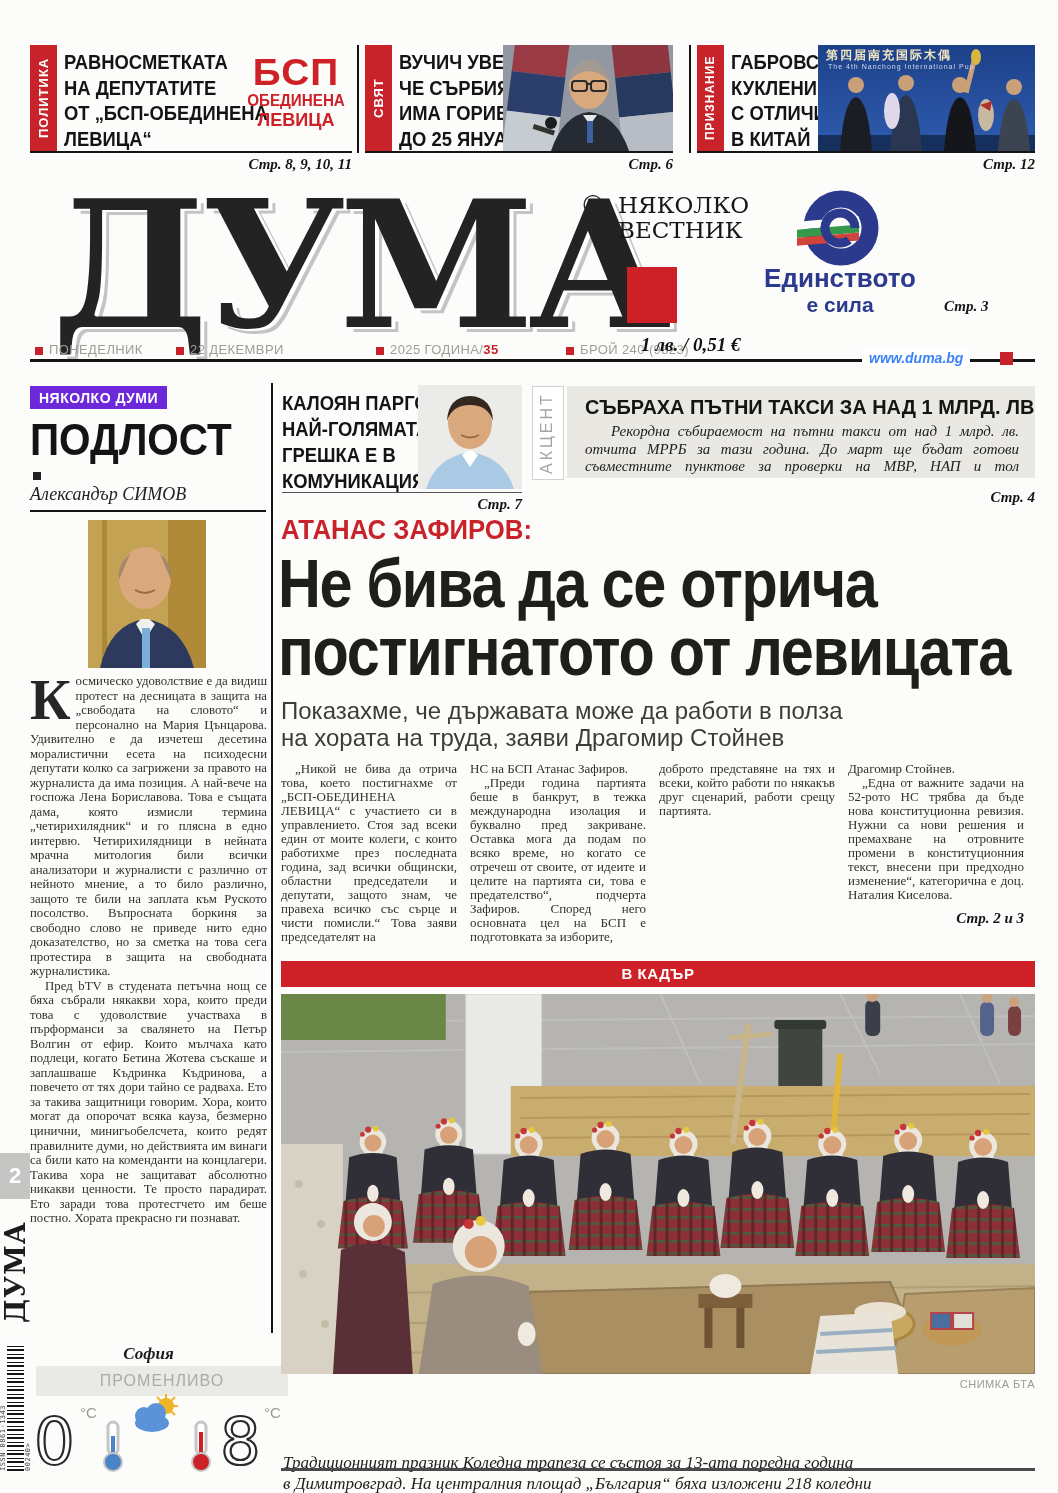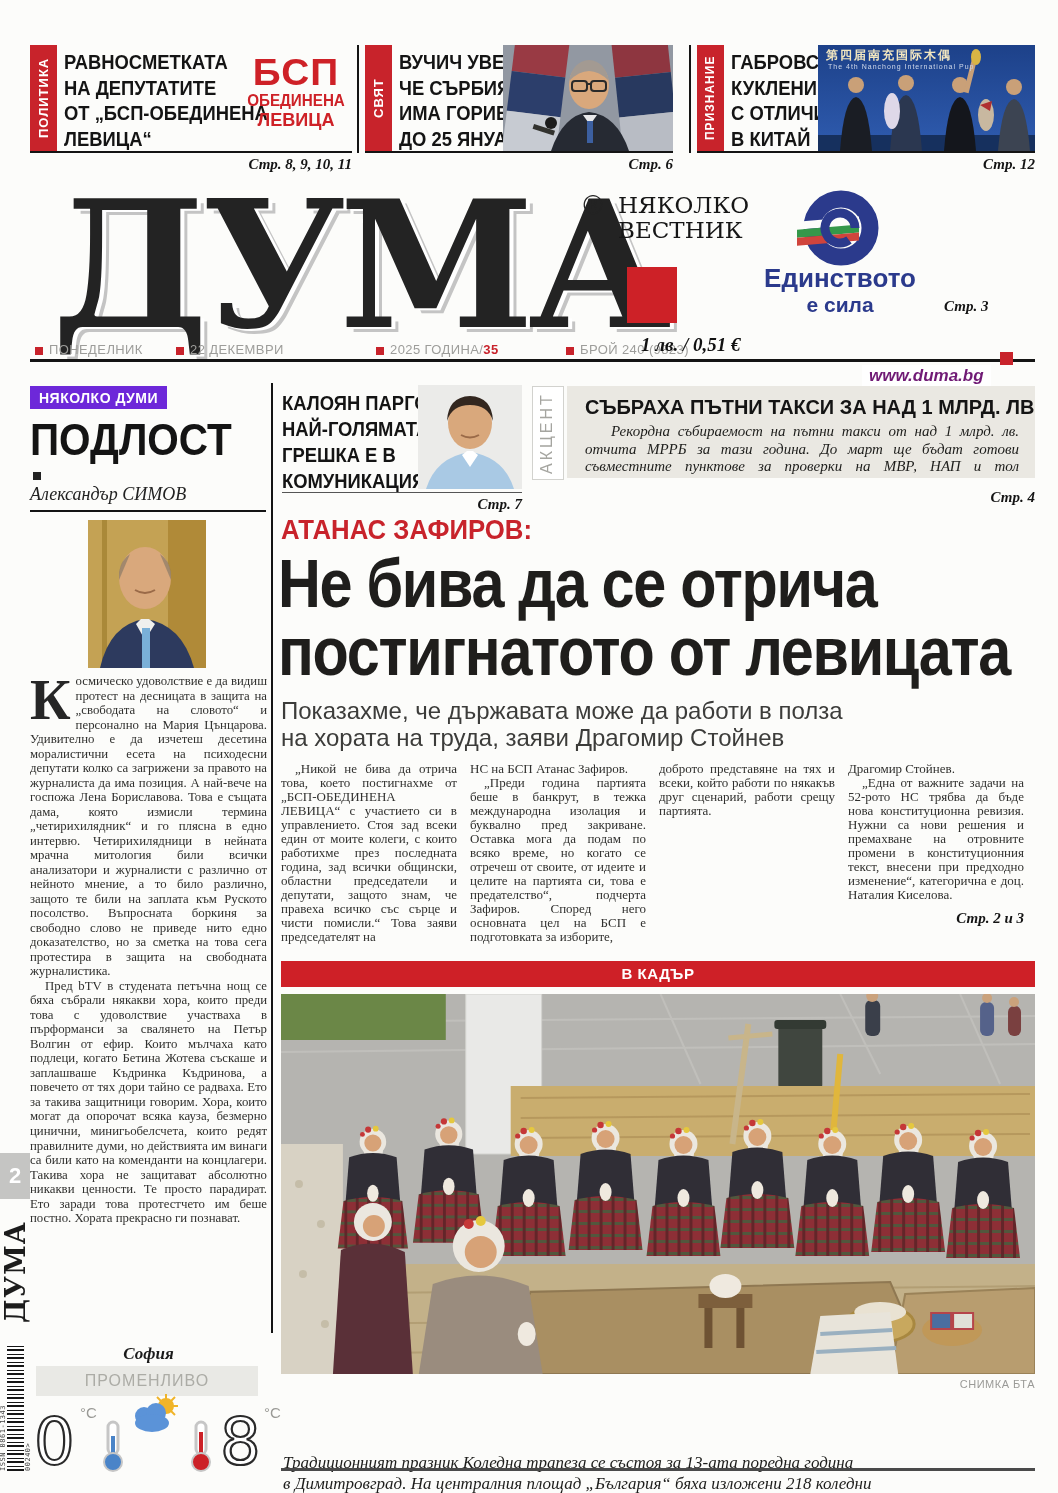--- a/index.html
+++ b/index.html
@@ -26,35 +26,35 @@
               font-size:176px;line-height:1;letter-spacing:-6px;color:#232323;
               text-shadow:4px 2px 0 #ffffff,7px 5px 0 #c4c4c4;}
   .reg{position:absolute;font-family:"DejaVu Serif",serif;font-size:26px;color:#232323;}
   .tagline{position:absolute;font-family:"DejaVu Serif",serif;font-size:23px;line-height:1.08;color:#161616;}
   .slogan{position:absolute;color:#2b3a8c;font-weight:700;text-align:center;line-height:1;}
   .slogan .s1{font-size:26px;}
   .slogan .s2{font-size:21px;margin-top:3px;}
   .dateline{position:absolute;font-size:13px;color:#9d9d9a;letter-spacing:.4px;white-space:nowrap;}
   .dateline .sq{width:8px;height:8px;margin-right:6px;vertical-align:-0.5px;}
   .price{position:absolute;font-family:"Liberation Serif",serif;font-style:italic;font-weight:700;font-size:19px;color:#111;}
-  .site{position:absolute;background:#fff;padding:1px 7px;font-style:italic;font-weight:800;font-size:17px;color:#701a75;margin-top:16px;}
+  .site{position:absolute;background:#fff;padding:1px 7px;font-style:italic;font-weight:800;font-size:14px;color:#3b82f6;}
   
   .kicker-box{position:absolute;background:#6d28d9;color:#fff;font-weight:800;font-size:14px;
               padding:4px 9px 3px;letter-spacing:.5px;}
   .op-title{position:absolute;font-weight:800;font-size:45px;color:#141414;transform:scaleX(.9);transform-origin:0 0;}
   .author{position:absolute;font-family:"Liberation Serif",serif;font-style:italic;font-size:18px;color:#222;}
   .op-body{position:absolute;font-family:"Liberation Serif",serif;font-size:12.8px;line-height:1.135;
            text-align:justify;color:#30302e;overflow:hidden;}
   .op-body p{margin:0;}
   .op-body p.ind{text-indent:15px;}
   .dropcap{float:left;font:700 56px/44px "Liberation Serif",serif;padding:4px 5px 0 0;color:#262626;}
   .city{position:absolute;font-family:"Liberation Serif",serif;font-style:italic;font-weight:700;
         font-size:17px;text-align:center;color:#1a1a1a;}
   .cond-box{position:absolute;background:#e9e9e5;color:#acaca6;font-size:16px;letter-spacing:1px;
-            text-align:center;padding:6px 0;}
+            text-align:center;padding:6px 15px;}
   .degsml{font-size:15px;color:#9a9a96;vertical-align:22px;margin-left:2px;}
   
   .akc-label{position:absolute;width:30px;background:#fff;border:1px solid #d2d2ce;color:#a5a5a0;
              font-size:16px;letter-spacing:3px;writing-mode:vertical-rl;transform:rotate(180deg);
              text-align:center;line-height:28px;}
   .akc-box{position:absolute;background:#eae8e2;}
   .akc-head{font-weight:800;font-size:21px;color:#141414;transform:scaleX(.95);transform-origin:0 0;
             white-space:nowrap;margin:9px 0 4px 18px;}
   .akc-body{font-family:"Liberation Serif",serif;font-style:italic;font-size:15px;line-height:1.18;
             color:#1d1d1b;margin:0 16px 0 18px;text-align:justify;text-indent:26px;}

